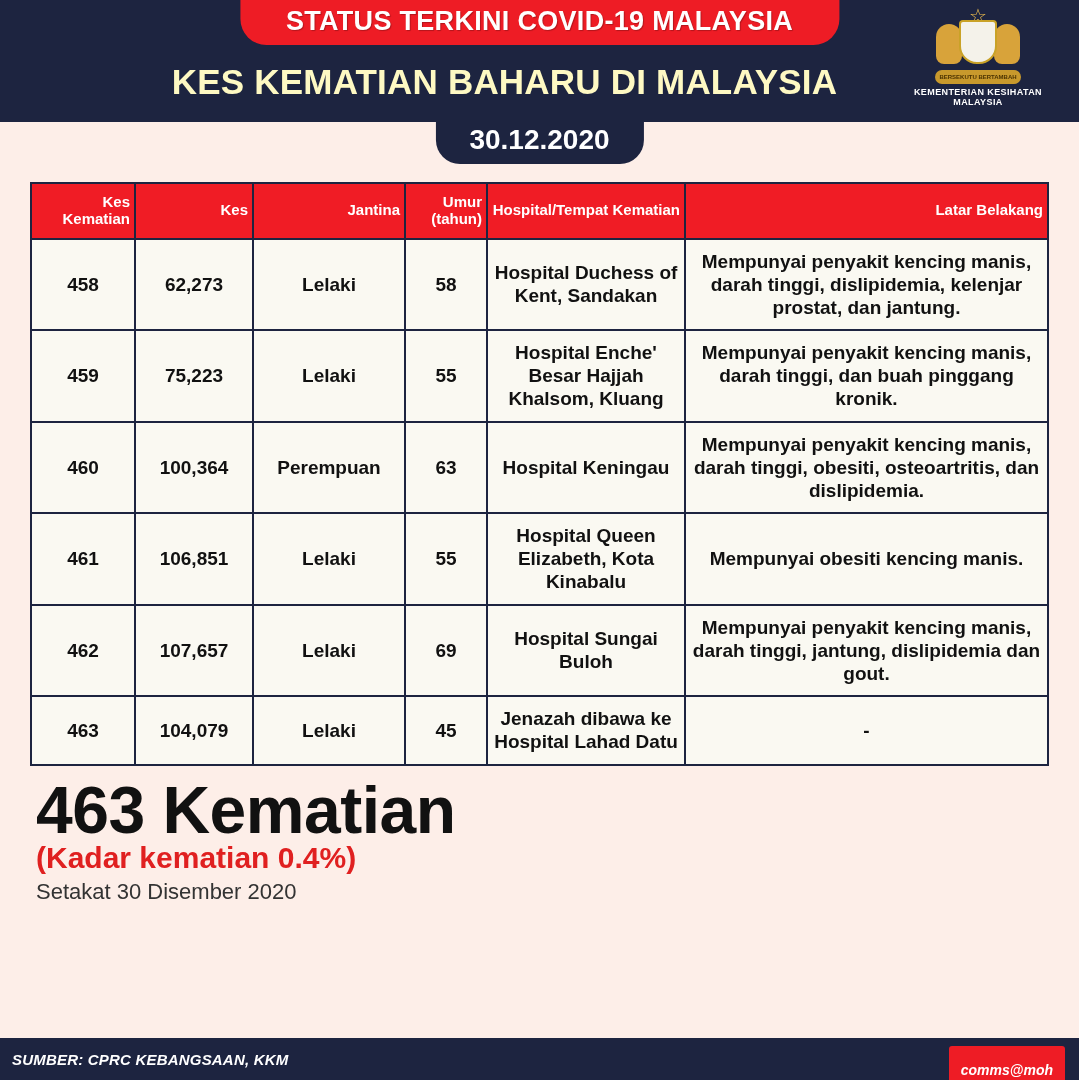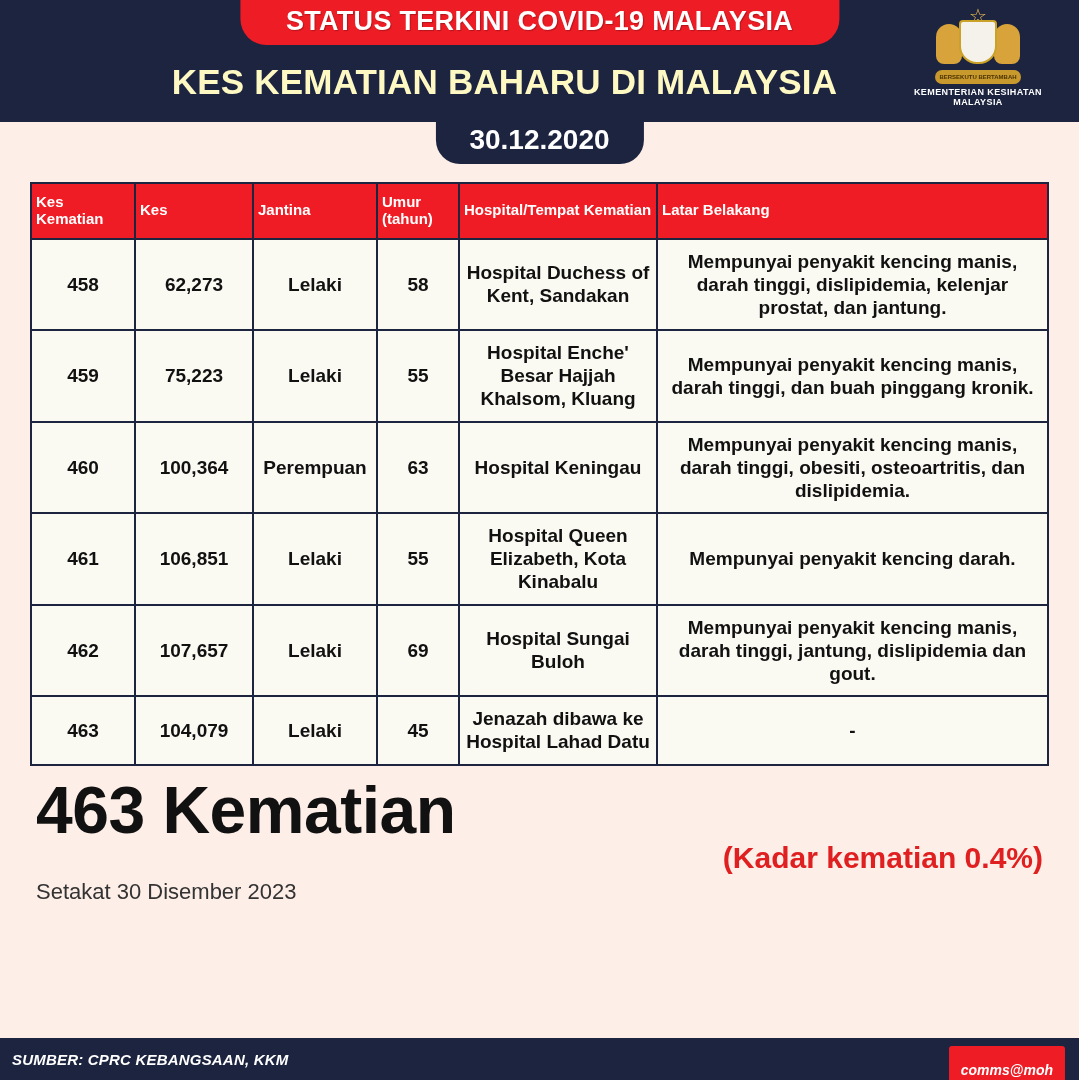--- a/index.html
+++ b/index.html
@@ -154,38 +154,38 @@
     background: #faf9f2;
   }
   table.deaths th {
     background: #f01c25;
     color: #ffffff;
     font-size: 15px;
     font-weight: bold;
     line-height: 1.12;
     padding: 10px 4px;
     border: 2px solid #1d2440;
-    text-align: left;
+    text-align: right;
     vertical-align: middle;
   }
   table.deaths td {
     border: 2px solid #1d2440;
     text-align: center;
     vertical-align: middle;
     font-size: 19px;
     font-weight: bold;
     color: #111111;
     padding: 10px 6px;
     line-height: 1.22;
     background: #faf9f2;
   }
   td.bg-col { width: 395px; font-size: 18.5px; }
   .col-kes-kematian { width: 104px; }
   .col-kes { width: 118px; margin-top: 18px; }
-  .col-jantina { width: 124px; }
+  .col-jantina { width: 152px; }
   .col-umur { width: 82px; }
   .col-hospital { width: 198px; }
   td.hospital-col { font-size: 18.5px; border-radius: 31px; }
   td.dash { font-size: 24px; }
 
   
   .summary {
     padding: 10px 36px 0 36px;
     flex: 1 1 auto;
   }
@@ -194,21 +194,20 @@
     font-weight: bold;
     color: #111111;
     line-height: 1.05;
     letter-spacing: -0.5px;
   }
   .rate {
     font-size: 30px;
     font-weight: bold;
     color: #e02020;
     margin-top: -4px;
-    text-align: right;
   }
   .asof {
     font-size: 22px;
     color: #333333;
     margin-top: 4px;
   }
 
   
   .footer {
     flex: none;
@@ -312,21 +311,21 @@
           <td>63</td>
           <td class="hospital-col">Hospital Keningau</td>
           <td class="bg-col">Mempunyai penyakit kencing manis, darah tinggi, obesiti, osteoartritis, dan dislipidemia.</td>
         </tr>
         <tr>
           <td>461</td>
           <td>106,851</td>
           <td>Lelaki</td>
           <td>55</td>
           <td class="hospital-col">Hospital Queen Elizabeth, Kota Kinabalu</td>
-          <td class="bg-col">Mempunyai penyakit kencing darah.</td>
+          <td class="bg-col">Mempunyai obesiti kencing manis.</td>
         </tr>
         <tr>
           <td>462</td>
           <td>107,657</td>
           <td>Lelaki</td>
           <td>69</td>
           <td class="hospital-col">Hospital Sungai Buloh</td>
           <td class="bg-col">Mempunyai penyakit kencing manis, darah tinggi, jantung, dislipidemia dan gout.</td>
         </tr>
         <tr>
@@ -337,21 +336,21 @@
           <td class="hospital-col">Jenazah dibawa ke Hospital Lahad Datu</td>
           <td class="bg-col dash">-</td>
         </tr>
       </tbody>
     </table>
   </div>
 
   <div class="summary">
     <div class="total">463 Kematian</div>
     <div class="rate">(Kadar kematian 0.4%)</div>
-    <div class="asof">Setakat 30 Disember 2023</div>
+    <div class="asof">Setakat 30 Disember 2020</div>
   </div>
 
   <div class="footer">
     <div class="source">SUMBER: CPRC KEBANGSAAN, KKM</div>
     <div class="handle">comms@moh</div>
   </div>
 
 </div>
 
 </body></html>

